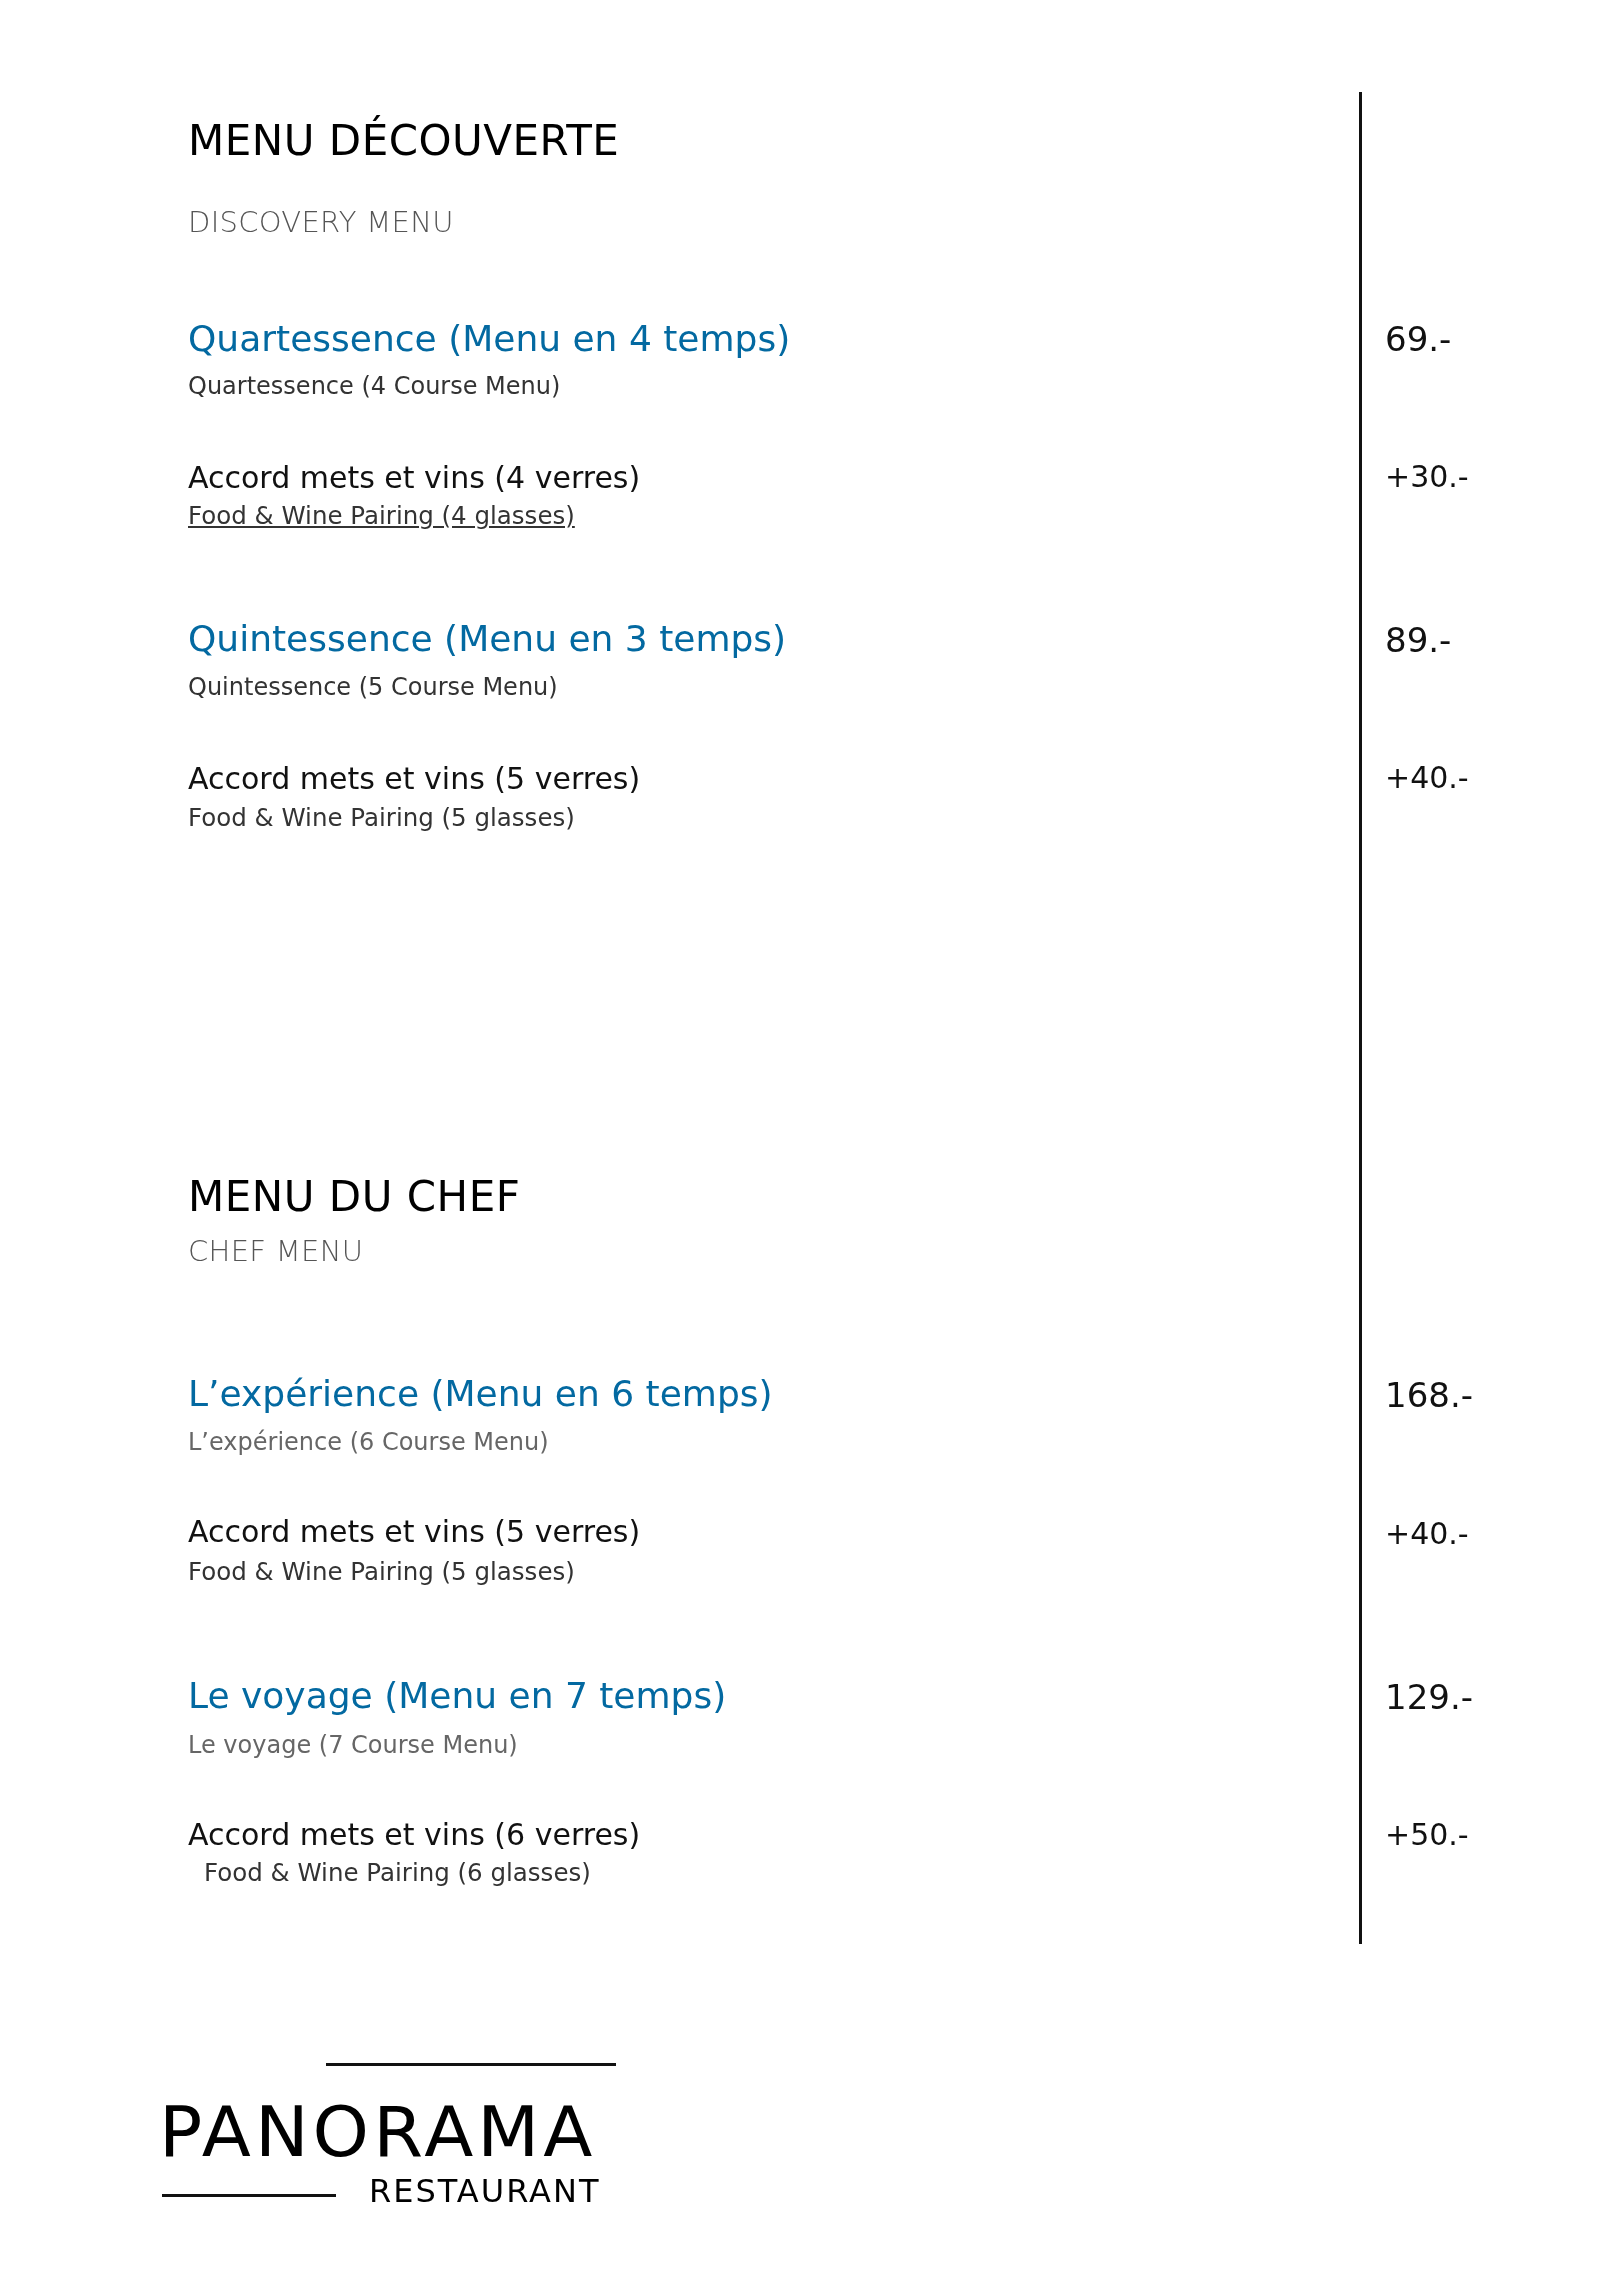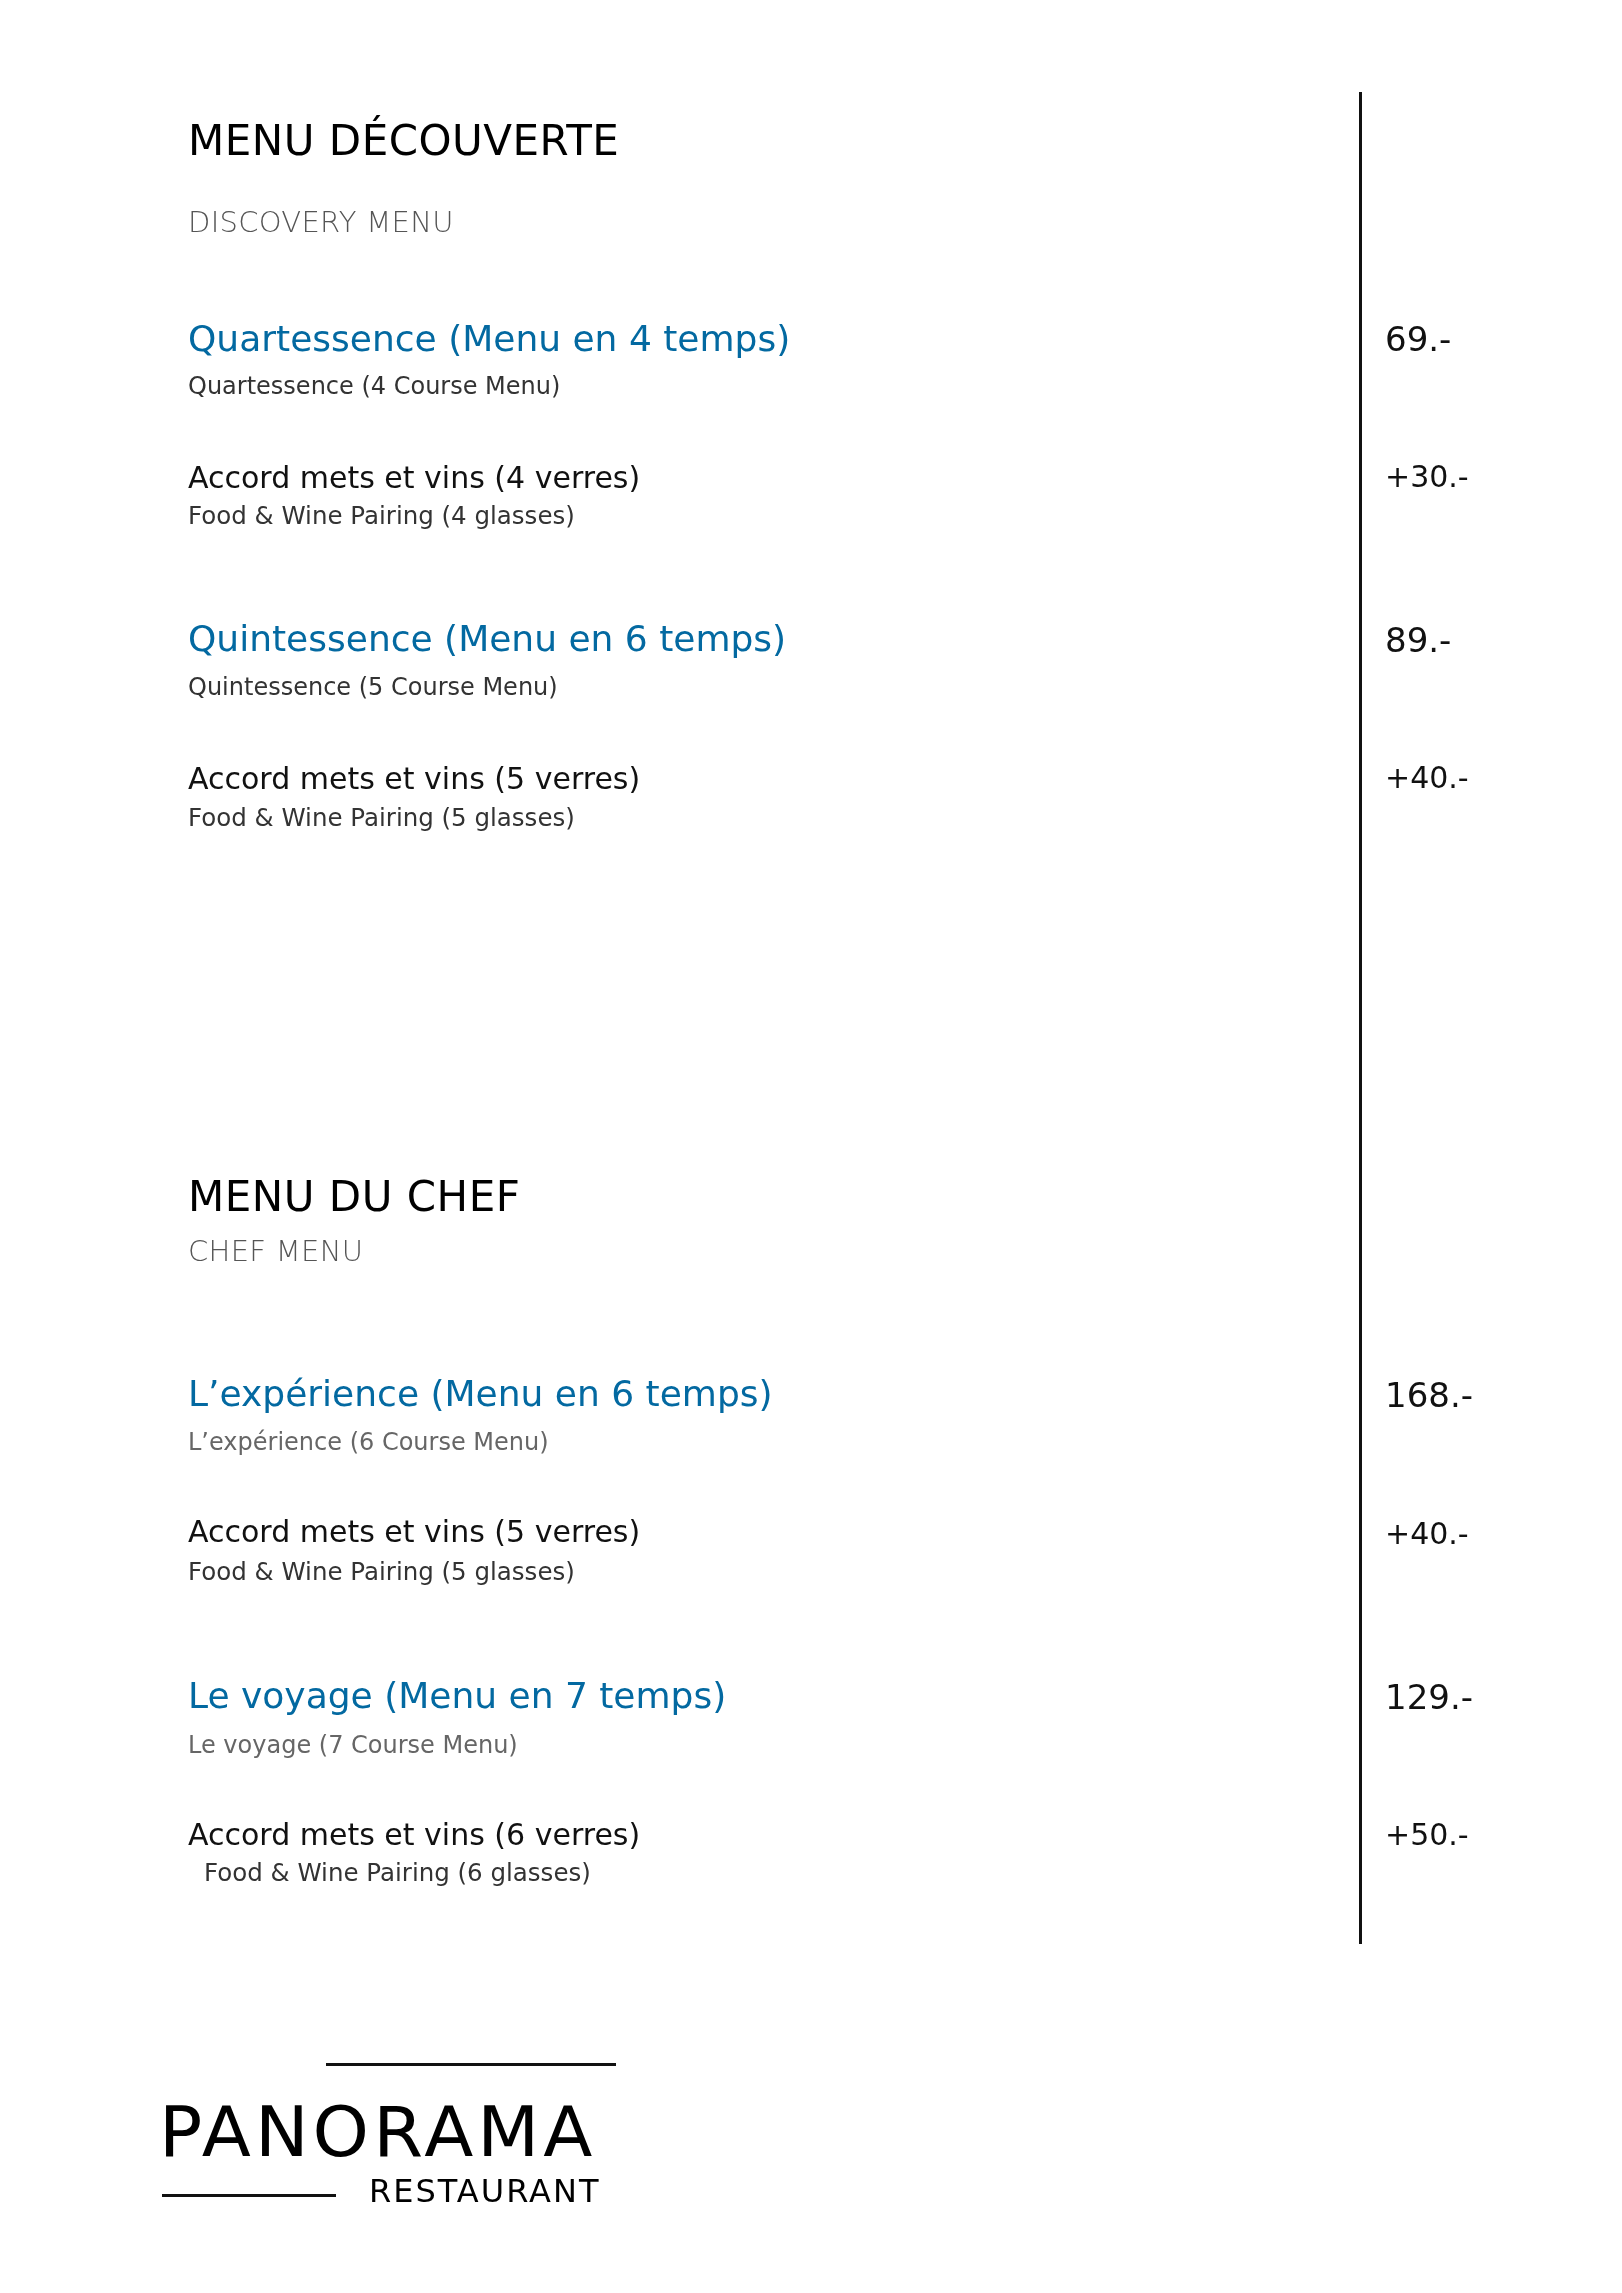--- a/index.html
+++ b/index.html
@@ -32,26 +32,26 @@
   <div class="abs sec-title" style="left:188px; top:120px;">MENU DÉCOUVERTE</div>
   <div class="abs sec-sub" style="left:188px; top:179px;margin-top:29px;">DISCOVERY MENU</div>
 
   <div>
     <div class="abs item-name" style="left:188px; top:321px;">Quartessence (Menu en 4 temps)</div>
     <div class="abs item-sub" style="left:188px; top:374px;">Quartessence (4 Course Menu)</div>
     <div class="abs price" style="top:322px;">69.-</div>
   </div>
   <div>
     <div class="abs pair-name" style="left:188px; top:463px;">Accord mets et vins (4 verres)</div>
-    <div class="abs pair-sub" style="left:188px; top:504px;">Food &amp; Wine Pairing (4 glasses)</div>
+    <div class="abs pair-sub" style="left:188px; top:504px;text-decoration:underline;">Food &amp; Wine Pairing (4 glasses)</div>
     <div class="abs price small" style="top:462px;">+30.-</div>
   </div>
 
   <div>
-    <div class="abs item-name" style="left:188px; top:621px;">Quintessence (Menu en 6 temps)</div>
+    <div class="abs item-name" style="left:188px; top:621px;">Quintessence (Menu en 3 temps)</div>
     <div class="abs item-sub" style="left:188px; top:675px;">Quintessence (5 Course Menu)</div>
     <div class="abs price" style="top:623px;">89.-</div>
   </div>
   <div>
     <div class="abs pair-name" style="left:188px; top:764px;">Accord mets et vins (5 verres)</div>
     <div class="abs pair-sub" style="left:188px; top:806px;">Food &amp; Wine Pairing (5 glasses)</div>
     <div class="abs price small" style="top:763px;">+40.-</div>
   </div>
 </div>
 

